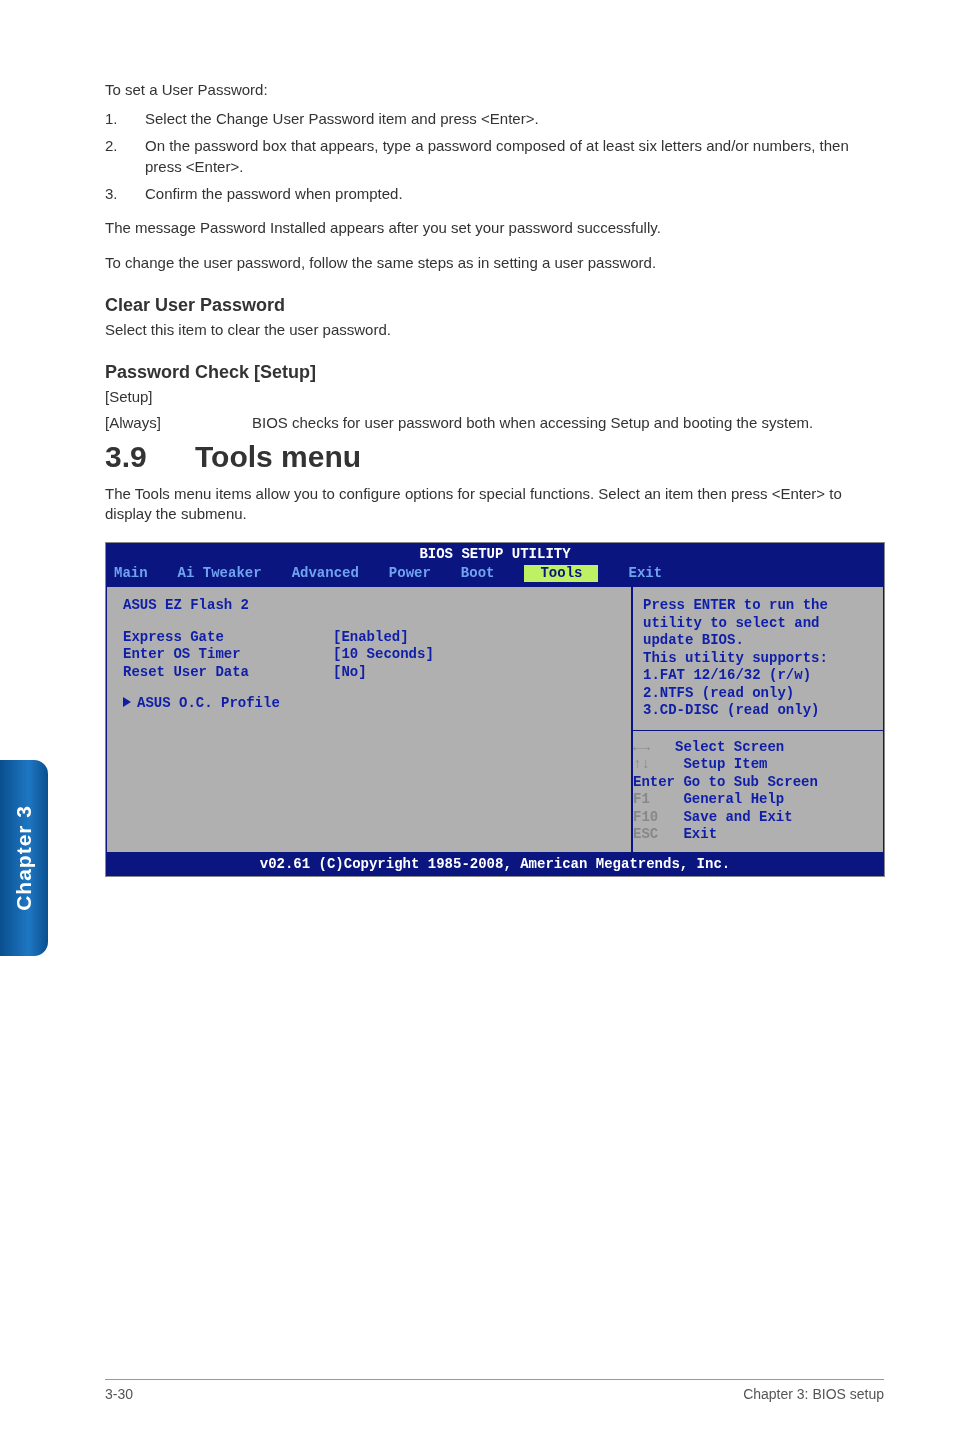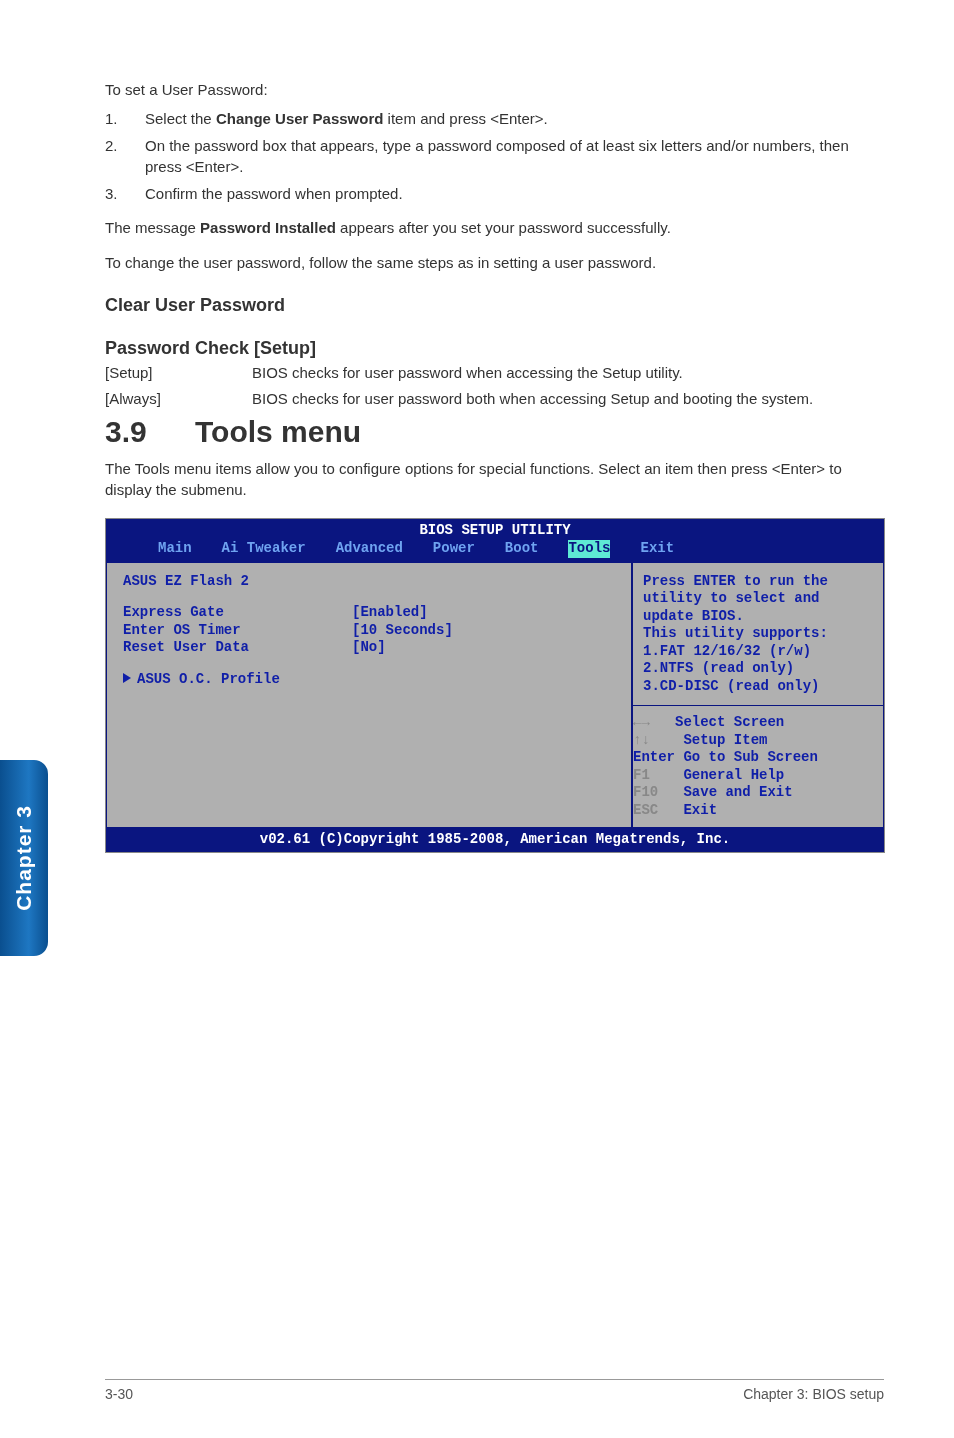--- a/index.html
+++ b/index.html
@@ -27,21 +27,21 @@
   .ordered-list .list-item {
     display: flex;
     font-size: 15px;
     line-height: 1.4;
     margin-bottom: 6px;
   }
   .ordered-list .list-num {
     width: 40px;
     flex-shrink: 0;
   }
-  .bold { font-weight: bold; }
+  .bold { font-weight: normal; }
   .section-heading {
     font-size: 18px;
     font-weight: bold;
     margin-top: 22px;
     margin-bottom: 4px;
   }
   .def-row {
     display: flex;
     font-size: 15px;
     margin-bottom: 6px;
@@ -81,27 +81,26 @@
   .bios-header {
     background: #0a1580;
     color: #fff;
     padding: 3px 0 1px 0;
   }
   .bios-title-row { text-align: center; }
   .bios-tabs {
     display: flex;
     padding: 1px 8px 3px 8px;
     color: #6fa3f0;
-    margin-left: 44px;
   }
   .bios-tab { margin-right: 30px; }
   .bios-tab.sel {
-    background: #5eead4;
+    background: #bef264;
     color: #0a1580;
-    padding: 0 0;
+    padding: 0 16px;
   }
   .bios-body {
     display: flex;
     background: #b0b0b0;
     color: #0f1ea8;
   }
   .bios-main {
     flex: 1;
     border: 1px solid #0a1580;
     padding: 10px 14px 90px 16px;
@@ -118,21 +117,21 @@
     flex: 1;
     padding: 10px 10px;
     color: #0f1ea8;
   }
   .bios-side-bottom {
     border-top: 1px solid #0a1580;
     padding: 8px 0;
     color: #0f1ea8;
   }
   .bios-line { white-space: pre; }
-  .bios-item-row { display: flex; gap: 19px; }
+  .bios-item-row { display: flex; }
   .bios-item-label { width: 210px; }
   .bios-footer {
     background: #0a1580;
     color: #fff;
     text-align: center;
     padding: 3px 0;
   }
   .tri {
     display: inline-block;
     width: 0; height: 0;
@@ -205,25 +204,25 @@
       <span class="list-num">3.</span>
       <span>Confirm the password when prompted.</span>
     </div>
   </div>
 
   <p class="body-text"><span>The message </span><span class="bold">Password Installed</span><span> appears after you set your password successfully.</span></p>
 
   <p class="body-text" style="margin-top:14px">To change the user password, follow the same steps as in setting a user password.</p>
 
   <div class="section-heading">Clear User Password</div>
+  <p class="body-text">Select this item to clear the user password.</p>
 
   <div class="section-heading">Password Check [Setup]</div>
   <div class="def-row">
     <div class="def-term">[Setup]</div>
-    <div class="def-desc">BIOS checks for user password when accessing the Setup utility.</div>
   </div>
   <div class="def-row">
     <div class="def-term">[Always]</div>
     <div class="def-desc">BIOS checks for user password both when accessing Setup and booting the system.</div>
   </div>
 
   <div class="h2-row">
     <span class="h2-num">3.9</span>
     <span class="h2-title">Tools menu</span>
   </div>

